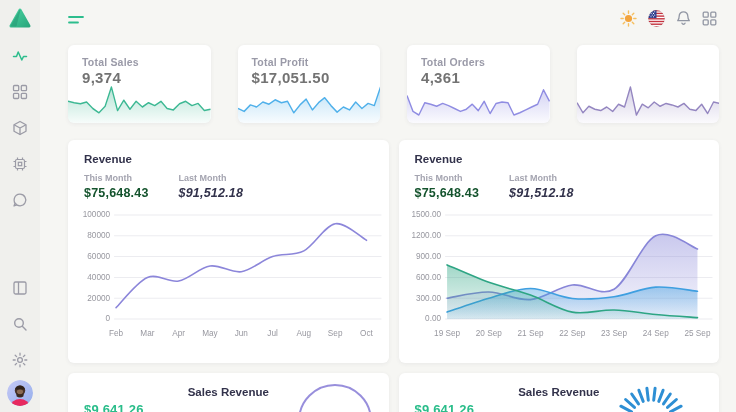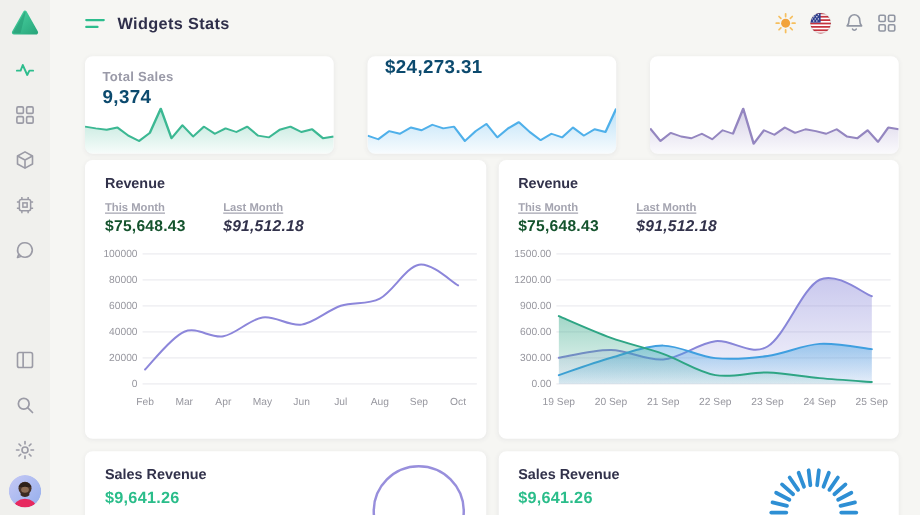--- a/index.html
+++ b/index.html
@@ -28,43 +28,43 @@
   .page-title{ margin-left:10px; font-size:13px; font-weight:700; letter-spacing:.3px; color:#2f2f4a; }
   .header-right{ margin-left:auto; display:flex; align-items:center; gap:11px; padding-right:2px; }
   .h-icon{ width:17px; height:17px; cursor:pointer; display:block; color:#9196a3; }
   
   .stats-row{ display:flex; gap:27px; margin-top:9px; }
   .stat-card{
     flex:1; height:78px; background:#fff; border-radius:6px;
     box-shadow:0 1px 4px rgba(60,60,90,.07); position:relative; overflow:hidden;
   }
   .stat-label{ margin:11px 14px 1px; font-size:10.5px; font-weight:700; color:#9a9aa8; letter-spacing:.2px; }
-  .stat-value{ margin:0 14px; font-size:15px; font-weight:700; color:#0c4a6e; letter-spacing:.3px; }
+  .stat-value{ margin:0 14px; font-size:15px; font-weight:700; color:#737373; letter-spacing:.3px; }
   .spark{ position:absolute; left:0; right:0; bottom:0; height:44px; }
   .spark svg{ display:block; }
   
-  .charts-row{ display:flex; gap:10px; margin-top:5px; }
+  .charts-row{ display:flex; gap:10px; margin-top:17px; }
   .chart-card{
     flex:1; height:223px; background:#fff; border-radius:6px;
     box-shadow:0 1px 4px rgba(60,60,90,.07); position:relative; overflow:hidden;
   }
   .chart-title{ margin:13px 16px 0; font-size:11.5px; font-weight:700; color:#32324b; }
   .month-row{ display:flex; gap:30px; margin:8px 16px 0; }
-  .month-label{ font-size:9px; font-weight:700; color:#a4a4b0;text-decoration:underline; }
+  .month-label{ font-size:9px; font-weight:700; color:#a4a4b0; }
   .month-value{ font-size:12.5px; font-weight:700; margin-top:3px; letter-spacing:.2px; }
   .val-green{ color:#14532d; }
   .val-dark{ color:#32324b;font-style:italic; }
   .bigchart{ position:absolute; left:0; bottom:4px; width:100%; height:152px; }
   
   .bottom-row{ display:flex; gap:10px; margin-top:10px; }
   .bottom-card{
     flex:1; height:120px; background:#fff; border-radius:6px;
     box-shadow:0 1px 4px rgba(60,60,90,.07); position:relative; overflow:hidden;
   }
-  .bottom-title{ margin:13px 16px 0; font-size:11.5px; font-weight:700; color:#32324b; }
+  .bottom-title{ margin:13px 16px 0; font-size:11.5px; font-weight:700; color:#32324b;text-align:center; }
   .bottom-value{ margin:4px 16px 0; font-size:13px; font-weight:700; color:#2abd8a; letter-spacing:.2px; }
   .donut{ position:absolute; top:2px; right:14px; width:80px; height:90px; }
   .gauge{ position:absolute; top:2px; right:28px; width:80px; height:90px; }
   svg text{ font-family:"Liberation Sans", sans-serif; }
 </style>
 </head>
 <body>
 
 <div class="sidebar">
   <div class="logo">
@@ -157,21 +157,20 @@
 </div>
 
 <div class="main">
 
   <div class="header">
     <span class="hamburger">
       <svg viewBox="0 0 16 12" width="16" height="12" fill="none" stroke="#2dbd8d" stroke-width="1.8" stroke-linecap="round">
           <path d="M1 3h14 M1 8.5h9"></path>
         </svg>
     </span>
-    <span class="page-title">Widgets Stats</span>
     <div class="header-right">
       <span class="h-icon">
         <svg viewBox="0 0 17 17">
             <g stroke="#f6bf5e" stroke-width="1.4" stroke-linecap="round">
               <path d="M8.5 1v2.2 M8.5 13.8V16 M1 8.5h2.2 M13.8 8.5H16 M3.2 3.2l1.5 1.5 M12.3 12.3l1.5 1.5 M13.8 3.2l-1.5 1.5 M4.7 12.3l-1.5 1.5"></path>
             </g>
             <circle cx="8.5" cy="8.5" r="3.6" fill="#f2a33c"></circle>
           </svg>
       </span>
       <span class="h-icon">
@@ -237,31 +236,48 @@
         <stop offset="0" stop-color="#3cb893" stop-opacity=".38"></stop>
         <stop offset="1" stop-color="#3cb893" stop-opacity=".04"></stop>
               </linearGradient>
             </defs>
       <path d="M0.0 22.3L6.7 23.7L13.5 24.8L20.2 23.0L27.0 29.5L33.7 33.8L40.4 27.3L47.2 7.9L53.9 31.6L60.7 21.2L67.4 30.2L74.1 22.3L80.9 28.0L87.6 23.7L94.3 26.6L101.1 22.3L107.8 29.5L114.6 30.9L121.3 24.8L128.0 22.3L134.8 26.6L141.5 24.4L148.3 31.6L155.0 30.2L155 44L0 44Z" fill="url(#sg0)"></path>
       <path d="M0.0 22.3L6.7 23.7L13.5 24.8L20.2 23.0L27.0 29.5L33.7 33.8L40.4 27.3L47.2 7.9L53.9 31.6L60.7 21.2L67.4 30.2L74.1 22.3L80.9 28.0L87.6 23.7L94.3 26.6L101.1 22.3L107.8 29.5L114.6 30.9L121.3 24.8L128.0 22.3L134.8 26.6L141.5 24.4L148.3 31.6L155.0 30.2" fill="none" stroke="#3cb893" stroke-width="1.5" stroke-linejoin="round"></path>
           </svg>
         </div>
     </div>
     <div class="stat-card">
-      <div class="stat-value">$24,273.31</div>
+      <div class="stat-label">Total Profit</div>
+      <div class="stat-value">$17,051.50</div>
       <div class="spark">
           <svg width="100%" height="100%" viewBox="0 0 155 44" preserveAspectRatio="none">
       <defs>
               <linearGradient id="sg1" x1="0" y1="0" x2="0" y2="1">
         <stop offset="0" stop-color="#4fb0ea" stop-opacity=".38"></stop>
         <stop offset="1" stop-color="#4fb0ea" stop-opacity=".04"></stop>
               </linearGradient>
             </defs>
       <path d="M0.0 29.5L6.7 32.4L13.5 25.9L20.2 28.0L27.0 23.0L33.7 25.2L40.4 20.8L47.2 23.7L53.9 22.3L60.7 33.8L67.4 25.9L74.1 20.1L80.9 30.9L87.6 23.7L94.3 18.7L101.1 26.6L107.8 33.1L114.6 28.0L121.3 30.9L128.0 23.0L134.8 29.5L141.5 24.4L148.3 26.6L155.0 7.9L155 44L0 44Z" fill="url(#sg1)"></path>
       <path d="M0.0 29.5L6.7 32.4L13.5 25.9L20.2 28.0L27.0 23.0L33.7 25.2L40.4 20.8L47.2 23.7L53.9 22.3L60.7 33.8L67.4 25.9L74.1 20.1L80.9 30.9L87.6 23.7L94.3 18.7L101.1 26.6L107.8 33.1L114.6 28.0L121.3 30.9L128.0 23.0L134.8 29.5L141.5 24.4L148.3 26.6L155.0 7.9" fill="none" stroke="#4fb0ea" stroke-width="1.5" stroke-linejoin="round"></path>
+          </svg>
+        </div>
+    </div>
+    <div class="stat-card">
+      <div class="stat-label">Total Orders</div>
+      <div class="stat-value">4,361</div>
+      <div class="spark">
+          <svg width="100%" height="100%" viewBox="0 0 155 44" preserveAspectRatio="none">
+      <defs>
+              <linearGradient id="sg2" x1="0" y1="0" x2="0" y2="1">
+        <stop offset="0" stop-color="#8f8ce2" stop-opacity=".38"></stop>
+        <stop offset="1" stop-color="#8f8ce2" stop-opacity=".04"></stop>
+              </linearGradient>
+            </defs>
+      <path d="M0.0 16.5L6.5 32.4L12.9 36.0L19.4 23.7L25.8 25.2L32.3 27.3L38.8 24.4L45.2 26.6L51.7 29.5L58.1 32.4L64.6 30.2L71.0 25.2L77.5 31.6L84.0 22.3L90.4 34.5L96.9 24.4L103.3 23.0L109.8 23.7L116.3 36.0L122.7 33.8L129.2 30.9L135.6 28.0L142.1 25.2L148.5 10.8L155.0 22.3L155 44L0 44Z" fill="url(#sg2)"></path>
+      <path d="M0.0 16.5L6.5 32.4L12.9 36.0L19.4 23.7L25.8 25.2L32.3 27.3L38.8 24.4L45.2 26.6L51.7 29.5L58.1 32.4L64.6 30.2L71.0 25.2L77.5 31.6L84.0 22.3L90.4 34.5L96.9 24.4L103.3 23.0L109.8 23.7L116.3 36.0L122.7 33.8L129.2 30.9L135.6 28.0L142.1 25.2L148.5 10.8L155.0 22.3" fill="none" stroke="#8f8ce2" stroke-width="1.5" stroke-linejoin="round"></path>
           </svg>
         </div>
     </div>
     <div class="stat-card">
       <div class="spark">
           <svg width="100%" height="100%" viewBox="0 0 155 44" preserveAspectRatio="none">
       <defs>
               <linearGradient id="sg3" x1="0" y1="0" x2="0" y2="1">
         <stop offset="0" stop-color="#9486c0" stop-opacity=".38"></stop>
         <stop offset="1" stop-color="#9486c0" stop-opacity=".04"></stop>

